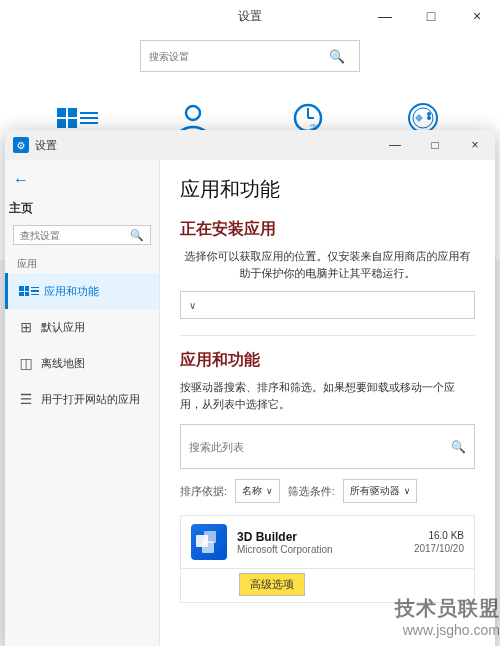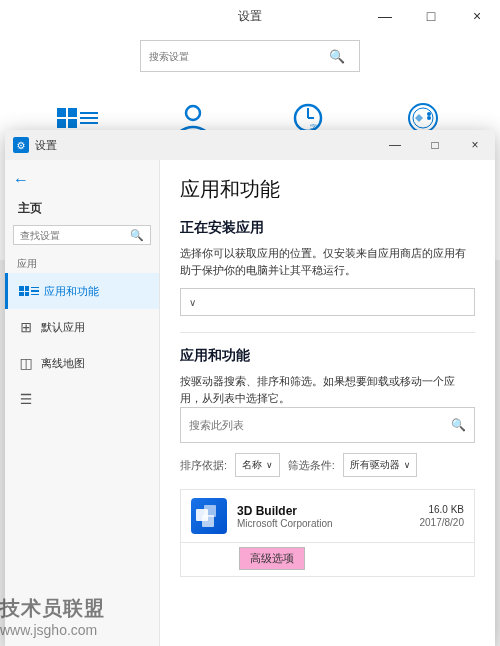--- a/index.html
+++ b/index.html
@@ -203,21 +203,21 @@
       height: 36px;
       padding: 0 8px;
       cursor: pointer;
       color: #0078d4;
       font-size: 16px;
     }
 
     .sidebar-title {
       font-size: 12px;
       color: #333;
-      padding: 4px 13px 8px;
+      padding: 4px 4px 8px;
       font-weight: bold;
     }
 
     .sidebar-search {
       margin: 0 8px 8px;
       height: 20px;
       border: 1px solid #ccc;
       display: flex;
       align-items: center;
       padding: 0 6px;
@@ -277,31 +277,32 @@
     }
 
     .fg-main h1 {
       font-size: 20px;
       font-weight: 300;
       color: #111;
       margin-bottom: 16px;
     }
 
     .section-title {
-      font-size: 14px;
+      font-size: 16px;
       font-weight: 600;
-      color: #0f172a;
+      color: #7f1d1d;
       margin-bottom: 8px;
     }
 
     .install-desc {
       font-size: 11px;
       color: #333;
       line-height: 1.5;
       margin-bottom: 10px;
+      text-align: center;
     }
 
     .warning-dropdown {
       border: 1px solid #ccc;
       height: 28px;
       display: flex;
       align-items: center;
       padding: 0 8px;
       font-size: 11px;
       color: #333;
@@ -324,26 +325,26 @@
       font-size: 12px;
       cursor: pointer;
       margin-bottom: 10px;
       display: block;
     }
 
     .filter-desc {
       font-size: 11px;
       color: #333;
       line-height: 1.5;
-      margin-bottom: 1px;
+      margin-bottom: 12px;
     }
 
     .app-search-box {
       border: 1px solid #ccc;
-      height: 36px;
+      height: 45px;
       display: flex;
       align-items: center;
       padding: 0 8px;
       margin-bottom: 10px;
       background: #fff;
     }
 
     .app-search-box input {
       border: none;
       outline: none;
@@ -426,21 +427,21 @@
     .app-date { display: block; color: #666; }
 
     
     .watermark {
       position: absolute;
       bottom: 8px;
       left: 0;
       right: 0;
       display: flex;
       flex-direction: column;
-      align-items: flex-start;
+      align-items: flex-end;
       z-index: 20;
       pointer-events: none;
     }
 
     .watermark-main {
       font-size: 20px;
       color: rgba(0,0,0,0.5);
       font-weight: bold;
       letter-spacing: 1px;
     }
@@ -587,20 +588,21 @@
         <span>默认应用</span>
       </div>
 
       <div class="sidebar-nav-item">
         <div class="sidebar-nav-icon">◫</div>
         <span>离线地图</span>
       </div>
 
       <div class="sidebar-nav-item">
         <div class="sidebar-nav-icon">☰</div>
+        <span>用于打开网站的应用</span>
       </div>
     </div>
 
     <div class="fg-main">
       <h1>应用和功能</h1>
 
       <div class="section-title">正在安装应用</div>
       <div class="install-desc">选择你可以获取应用的位置。仅安装来自应用商店的应用有助于保护你的电脑并让其平稳运行。</div>
       <div class="warning-dropdown">
         <span class="warning-dropdown-arrow">∨</span>
@@ -636,26 +638,26 @@
             <rect x="10" y="4" width="12" height="12" rx="1" fill="rgba(255,255,255,0.6)"></rect>
             <rect x="8" y="14" width="12" height="12" rx="1" fill="rgba(255,255,255,0.7)"></rect>
           </svg>
         </div>
         <div class="app-info">
           <div class="app-name">3D Builder</div>
           <div class="app-publisher">Microsoft Corporation</div>
         </div>
         <div class="app-meta">
           <span class="app-size">16.0 KB</span>
-          <span class="app-date">2017/8/20</span>
+          <span class="app-date">2017/10/20</span>
         </div>
       </div>
 
       <div style="border:1px solid #e5e5e5; border-top:none; padding:4px 10px 6px 58px; background:#fff;">
-        <button style="background:#f9a8d4; border:1px solid #bbb; padding:3px 10px; font-size:11px; cursor:pointer; font-family:inherit; color:#333;">高级选项</button>
+        <button style="background:#fde047; border:1px solid #bbb; padding:3px 10px; font-size:11px; cursor:pointer; font-family:inherit; color:#333;">高级选项</button>
       </div>
 
     </div>
   </div>
 </div>
 
 <div class="watermark">
   <span class="watermark-main">技术员联盟</span>
   <span class="watermark-url">www.jsgho.com</span>
 </div>

